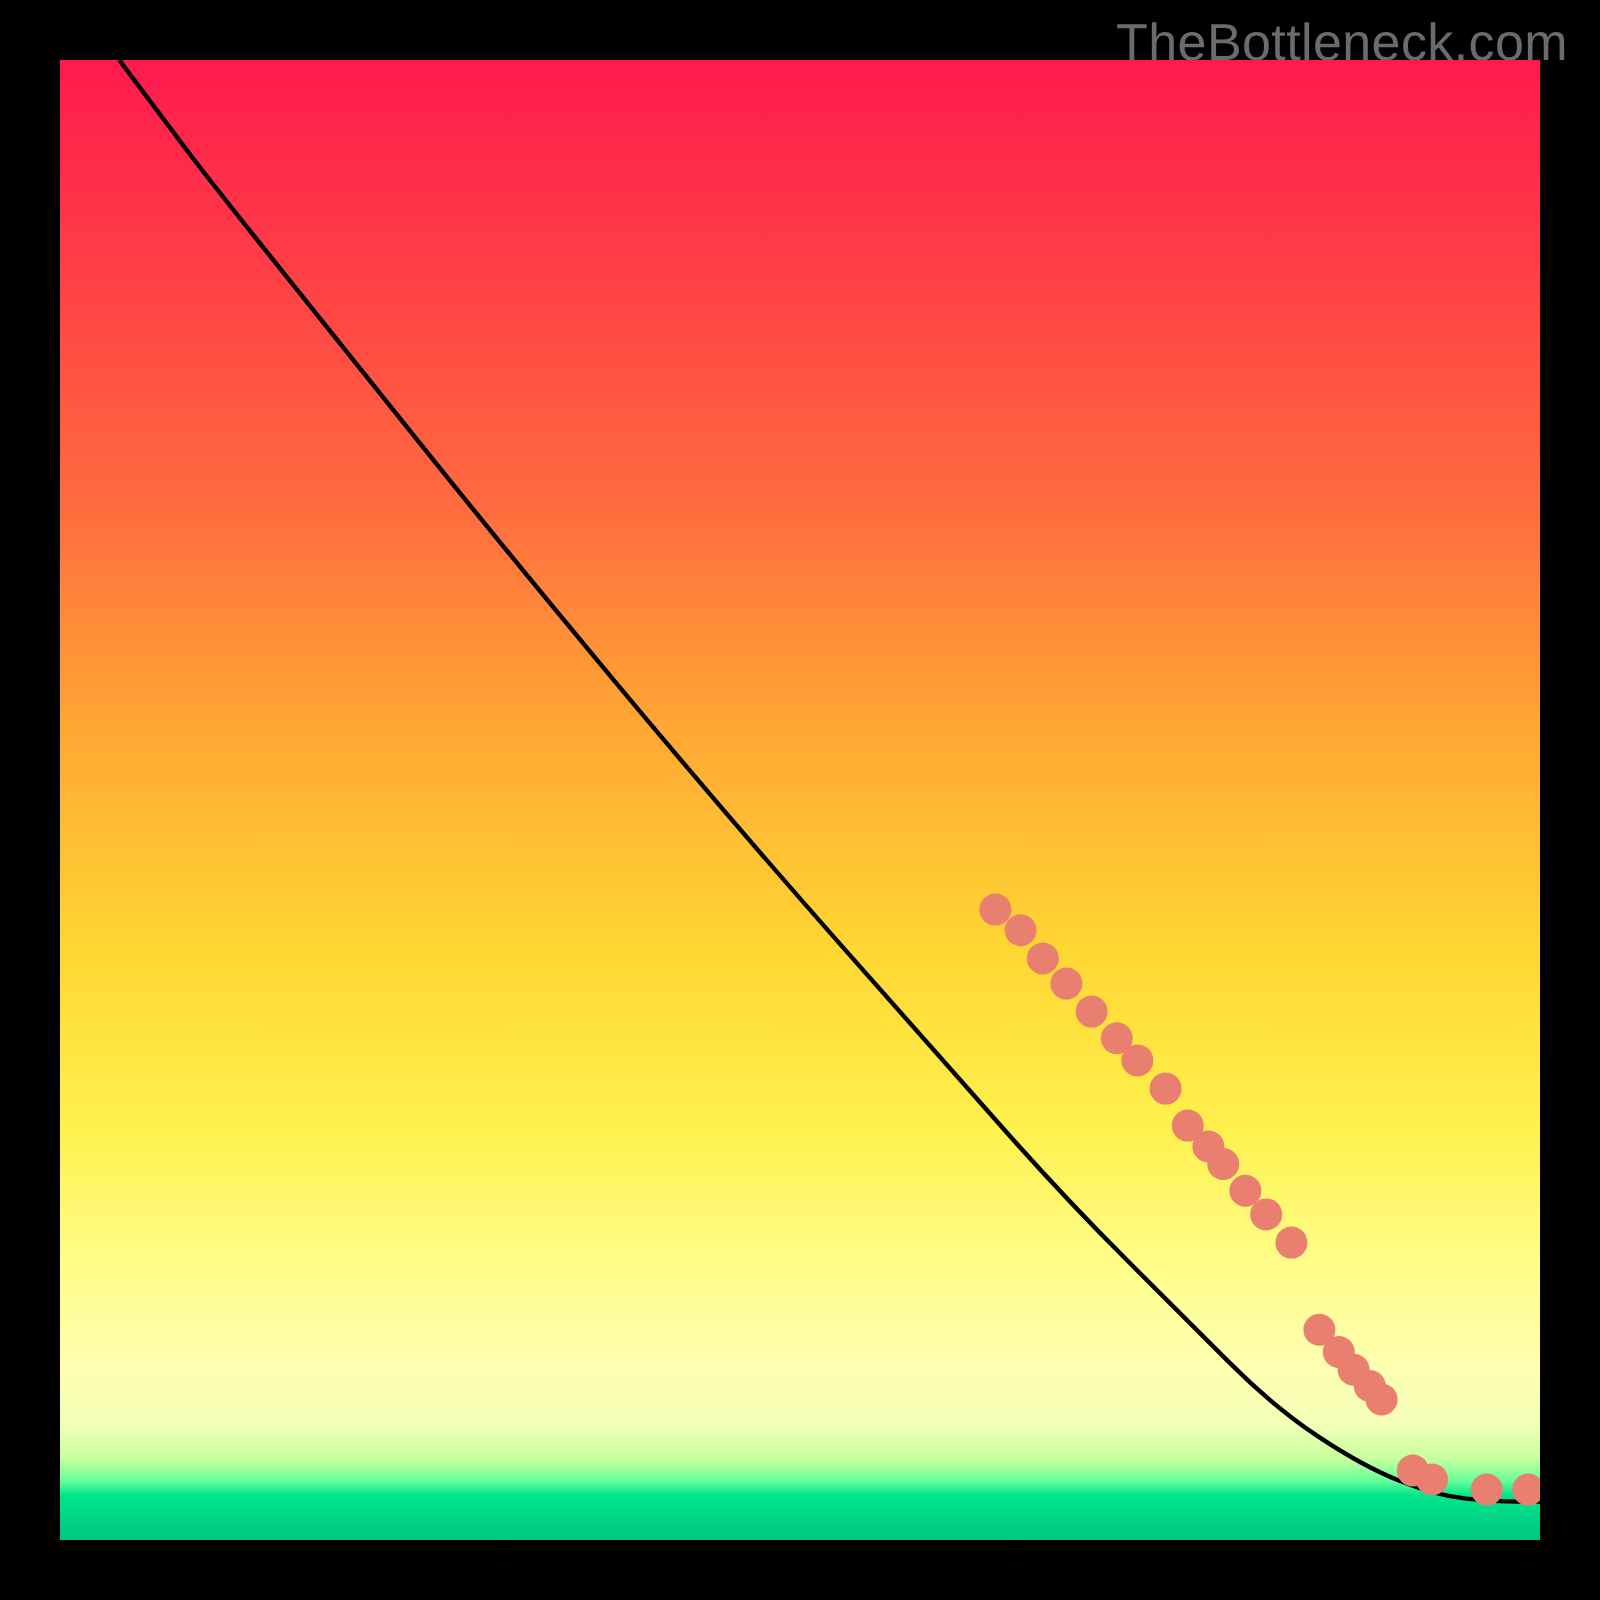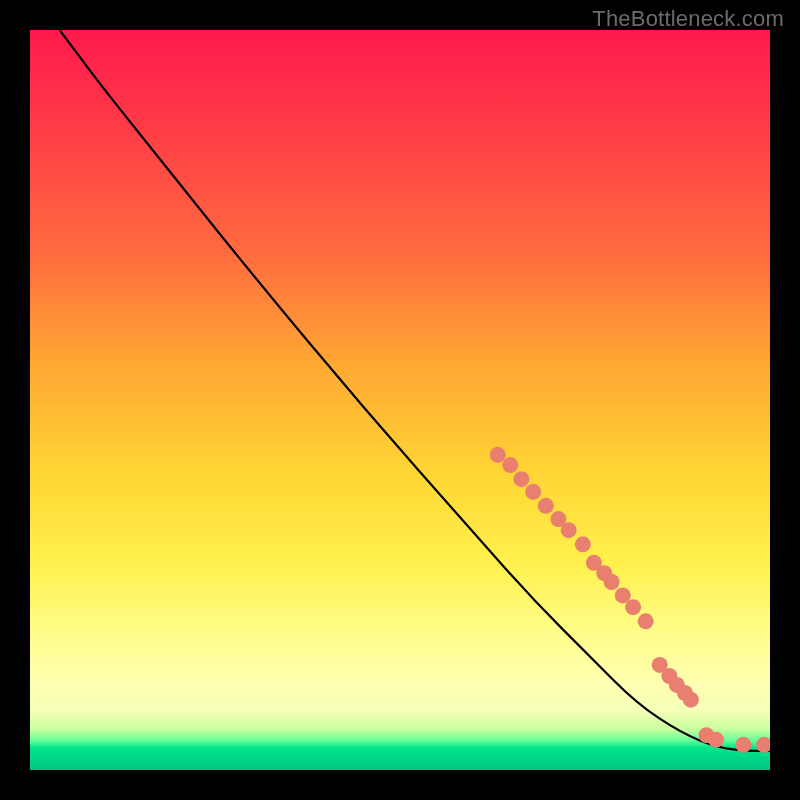--- a/index.html
+++ b/index.html
@@ -40,21 +40,21 @@
       #00e58c 97%,
       #00d084 99%,
       #00c87e 100%
     );
   }
   .watermark {
     position: absolute;
     top: 6px;
     right: 16px;
     color: #6b6b6b;
-    font-size: 22px;
+    font-size: 26px;
     font-weight: 500;
     letter-spacing: 0.2px;
     user-select: none;
   }
   svg.overlay {
     position: absolute;
     left: 0;
     top: 0;
     width: 740px;
     height: 740px;

